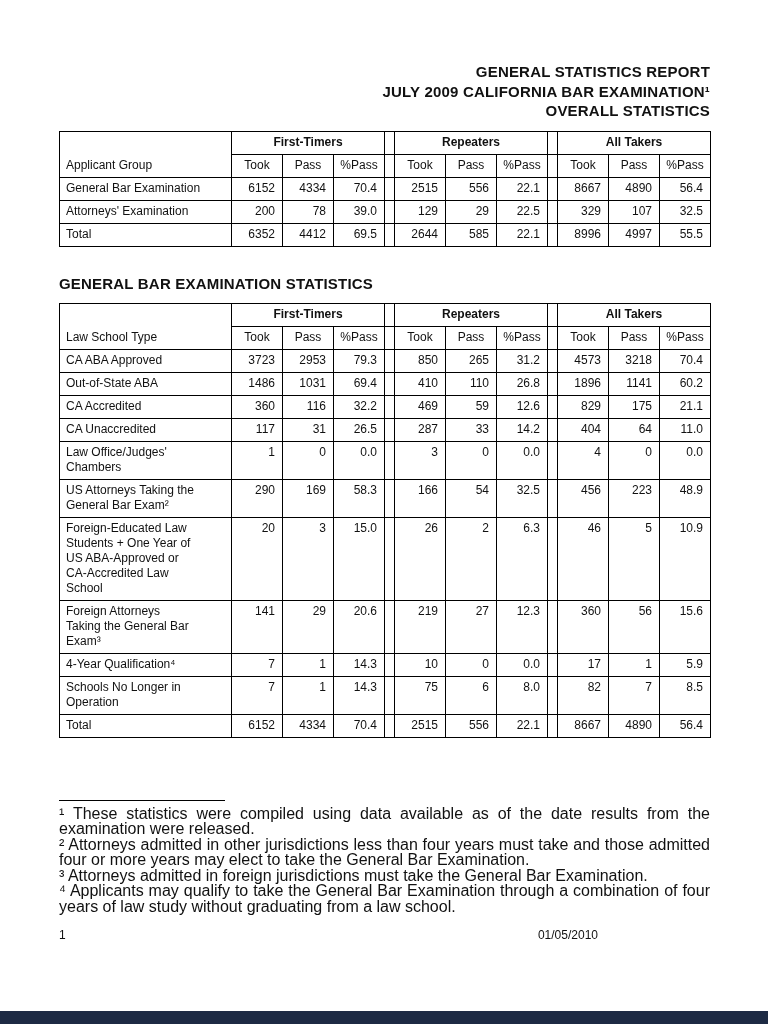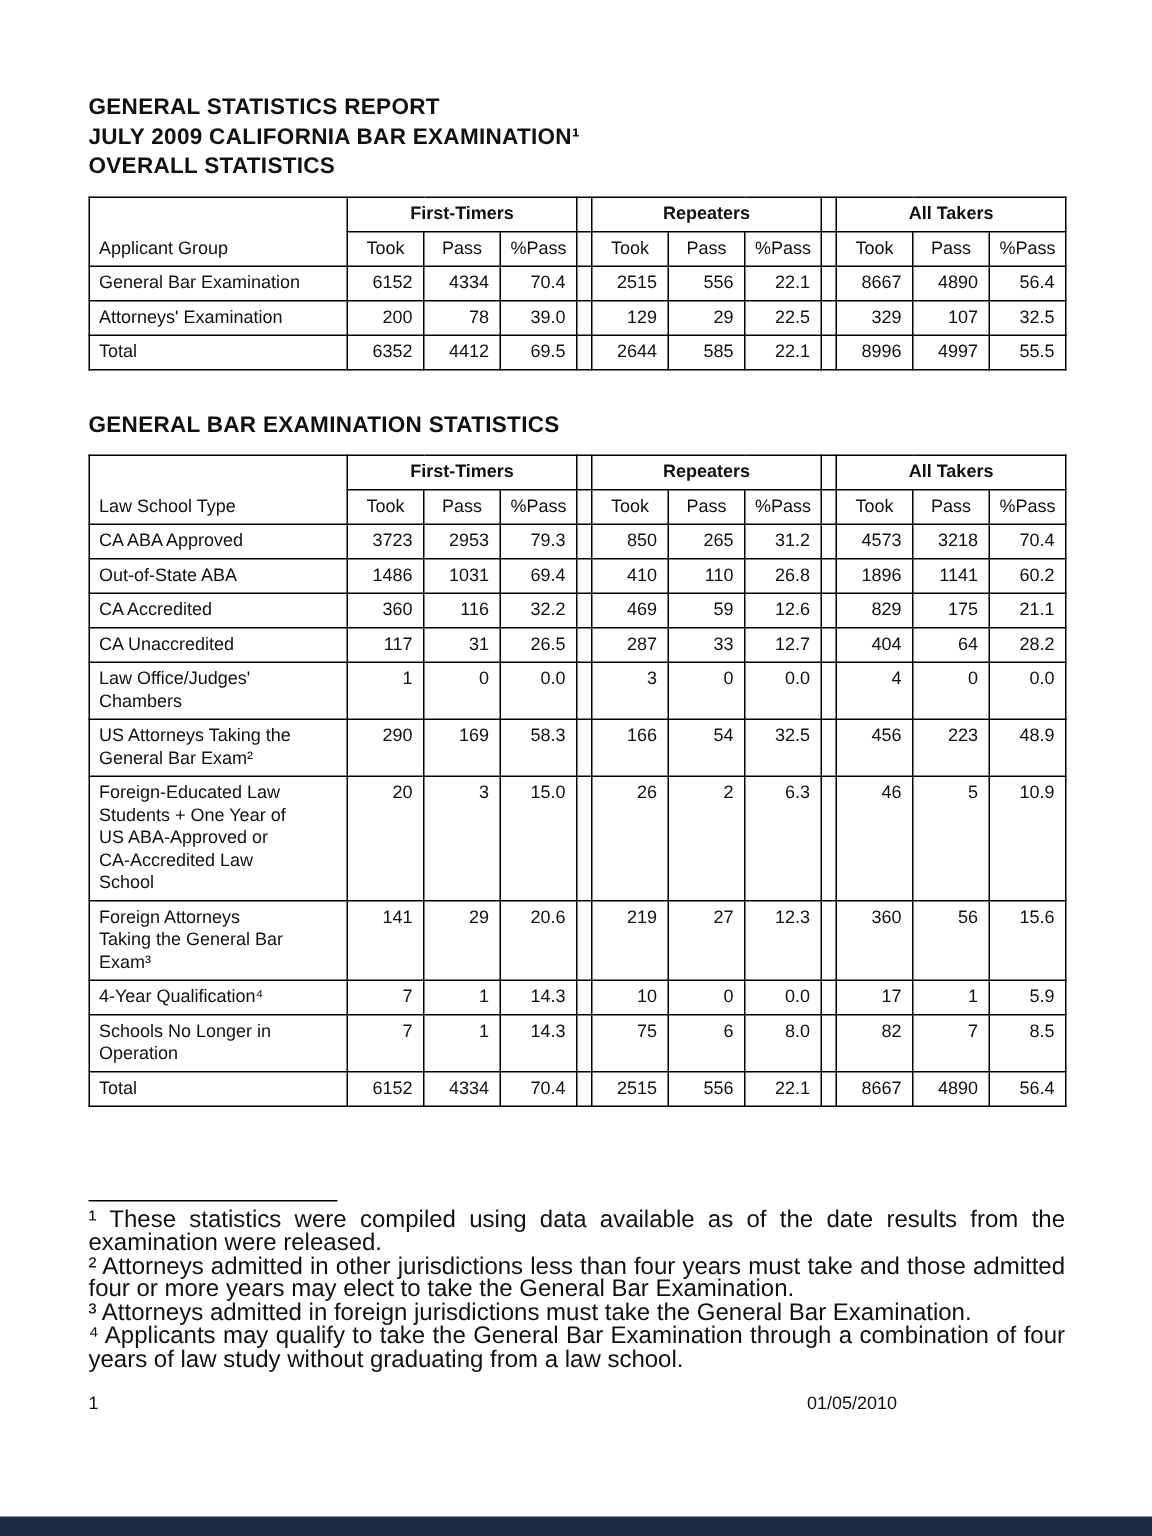--- a/index.html
+++ b/index.html
@@ -9,21 +9,21 @@
     color: #111;
     font-family: "Liberation Sans", sans-serif;
     position: relative;
     overflow: hidden;
   }
   .page { position: absolute; inset: 0; background: #fff; }
   .content { position: absolute; left: 59px; top: 0; width: 651px; }
 
   .title-block {
     margin-top: 62px;
-    text-align: left;
+    text-align: right;
     font-weight: bold;
     font-size: 15px;
     line-height: 19.5px;
     letter-spacing: 0.2px;
   }
 
   table.stats {
     border-collapse: collapse;
     width: 651px;
     table-layout: fixed;
@@ -264,25 +264,25 @@
             <td class="num">21.1</td>
           </tr>
           <tr>
             <td class="row-label">CA Unaccredited</td>
             <td class="num">117</td>
             <td class="num">31</td>
             <td class="num">26.5</td>
             <td class="spacer"></td>
             <td class="num">287</td>
             <td class="num">33</td>
-            <td class="num">12.7</td>
+            <td class="num">14.2</td>
             <td class="spacer"></td>
             <td class="num">404</td>
             <td class="num">64</td>
-            <td class="num">28.2</td>
+            <td class="num">11.0</td>
           </tr>
           <tr>
             <td class="row-label">Law Office/Judges'
 Chambers</td>
             <td class="num">1</td>
             <td class="num">0</td>
             <td class="num">0.0</td>
             <td class="spacer"></td>
             <td class="num">3</td>
             <td class="num">0</td>

